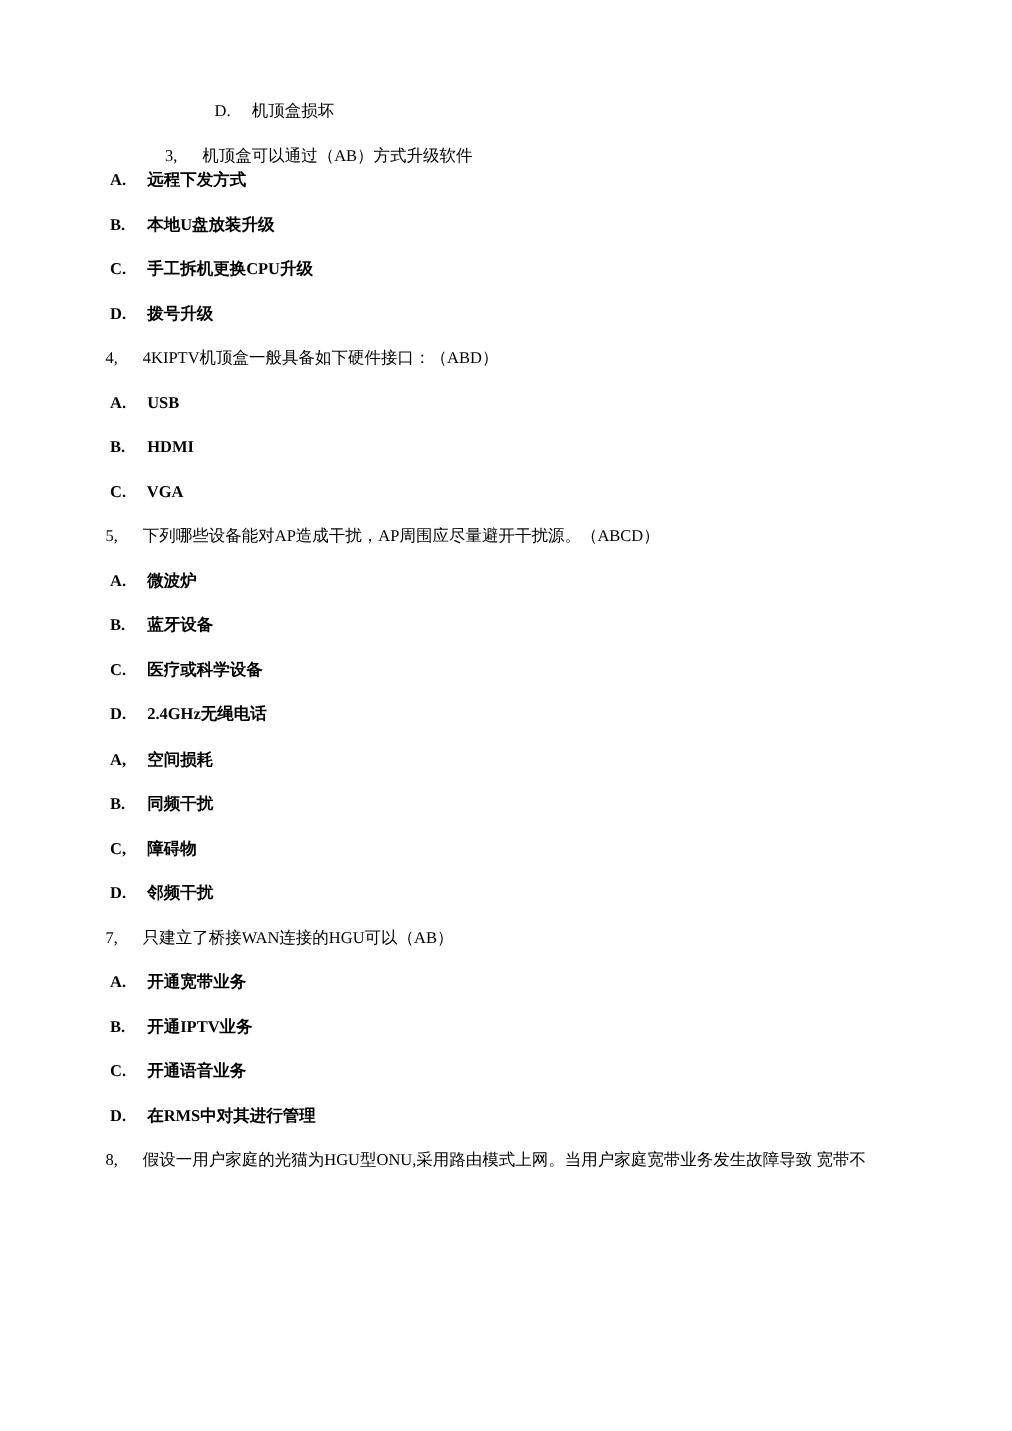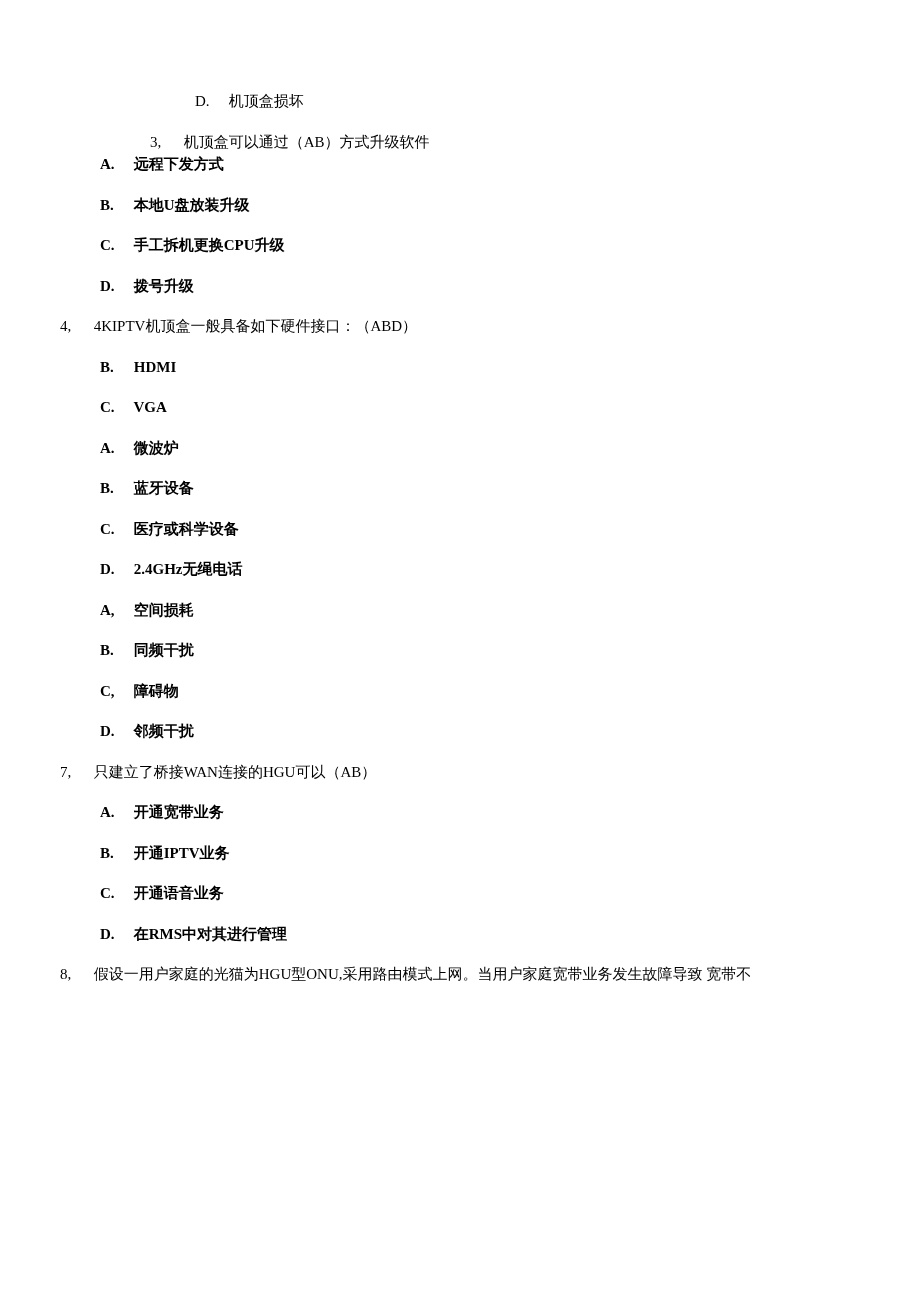--- a/index.html
+++ b/index.html
@@ -20,20 +20,21 @@
   .indent-option {
     padding-left: 135px;
     margin-bottom: 18px;
   }
   .indent-question-inner {
     padding-left: 90px;
   }
   .question {
     padding-left: 0px;
     margin-bottom: 18px;
+    margin-left: 36px;
   }
   .option-block {
     padding-left: 40px;
     font-weight: bold;
   }
   .option {
     margin-bottom: 18px;
   }
   .option-gap {
   }
@@ -79,29 +80,37 @@
       <span>拨号升级</span>
     </div>
   </div>
 
   <div class="question">
     <span class="qlabel">4,</span>
     <span>4KIPTV机顶盒一般具备如下硬件接口：（ABD）</span>
   </div>
   <div class="option-block">
     <div class="option">
+      <span class="label">A.</span>
+      <span>USB</span>
+    </div>
+    <div class="option">
       <span class="label">B.</span>
       <span>HDMI</span>
     </div>
     <div class="option option-gap">
       <span class="label">C.</span>
       <span>VGA</span>
     </div>
   </div>
 
+  <div class="question">
+    <span class="qlabel">5,</span>
+    <span>下列哪些设备能对AP造成干扰，AP周围应尽量避开干扰源。（ABCD）</span>
+  </div>
   <div class="option-block">
     <div class="option">
       <span class="label">A.</span>
       <span>微波炉</span>
     </div>
     <div class="option">
       <span class="label">B.</span>
       <span>蓝牙设备</span>
     </div>
     <div class="option">

